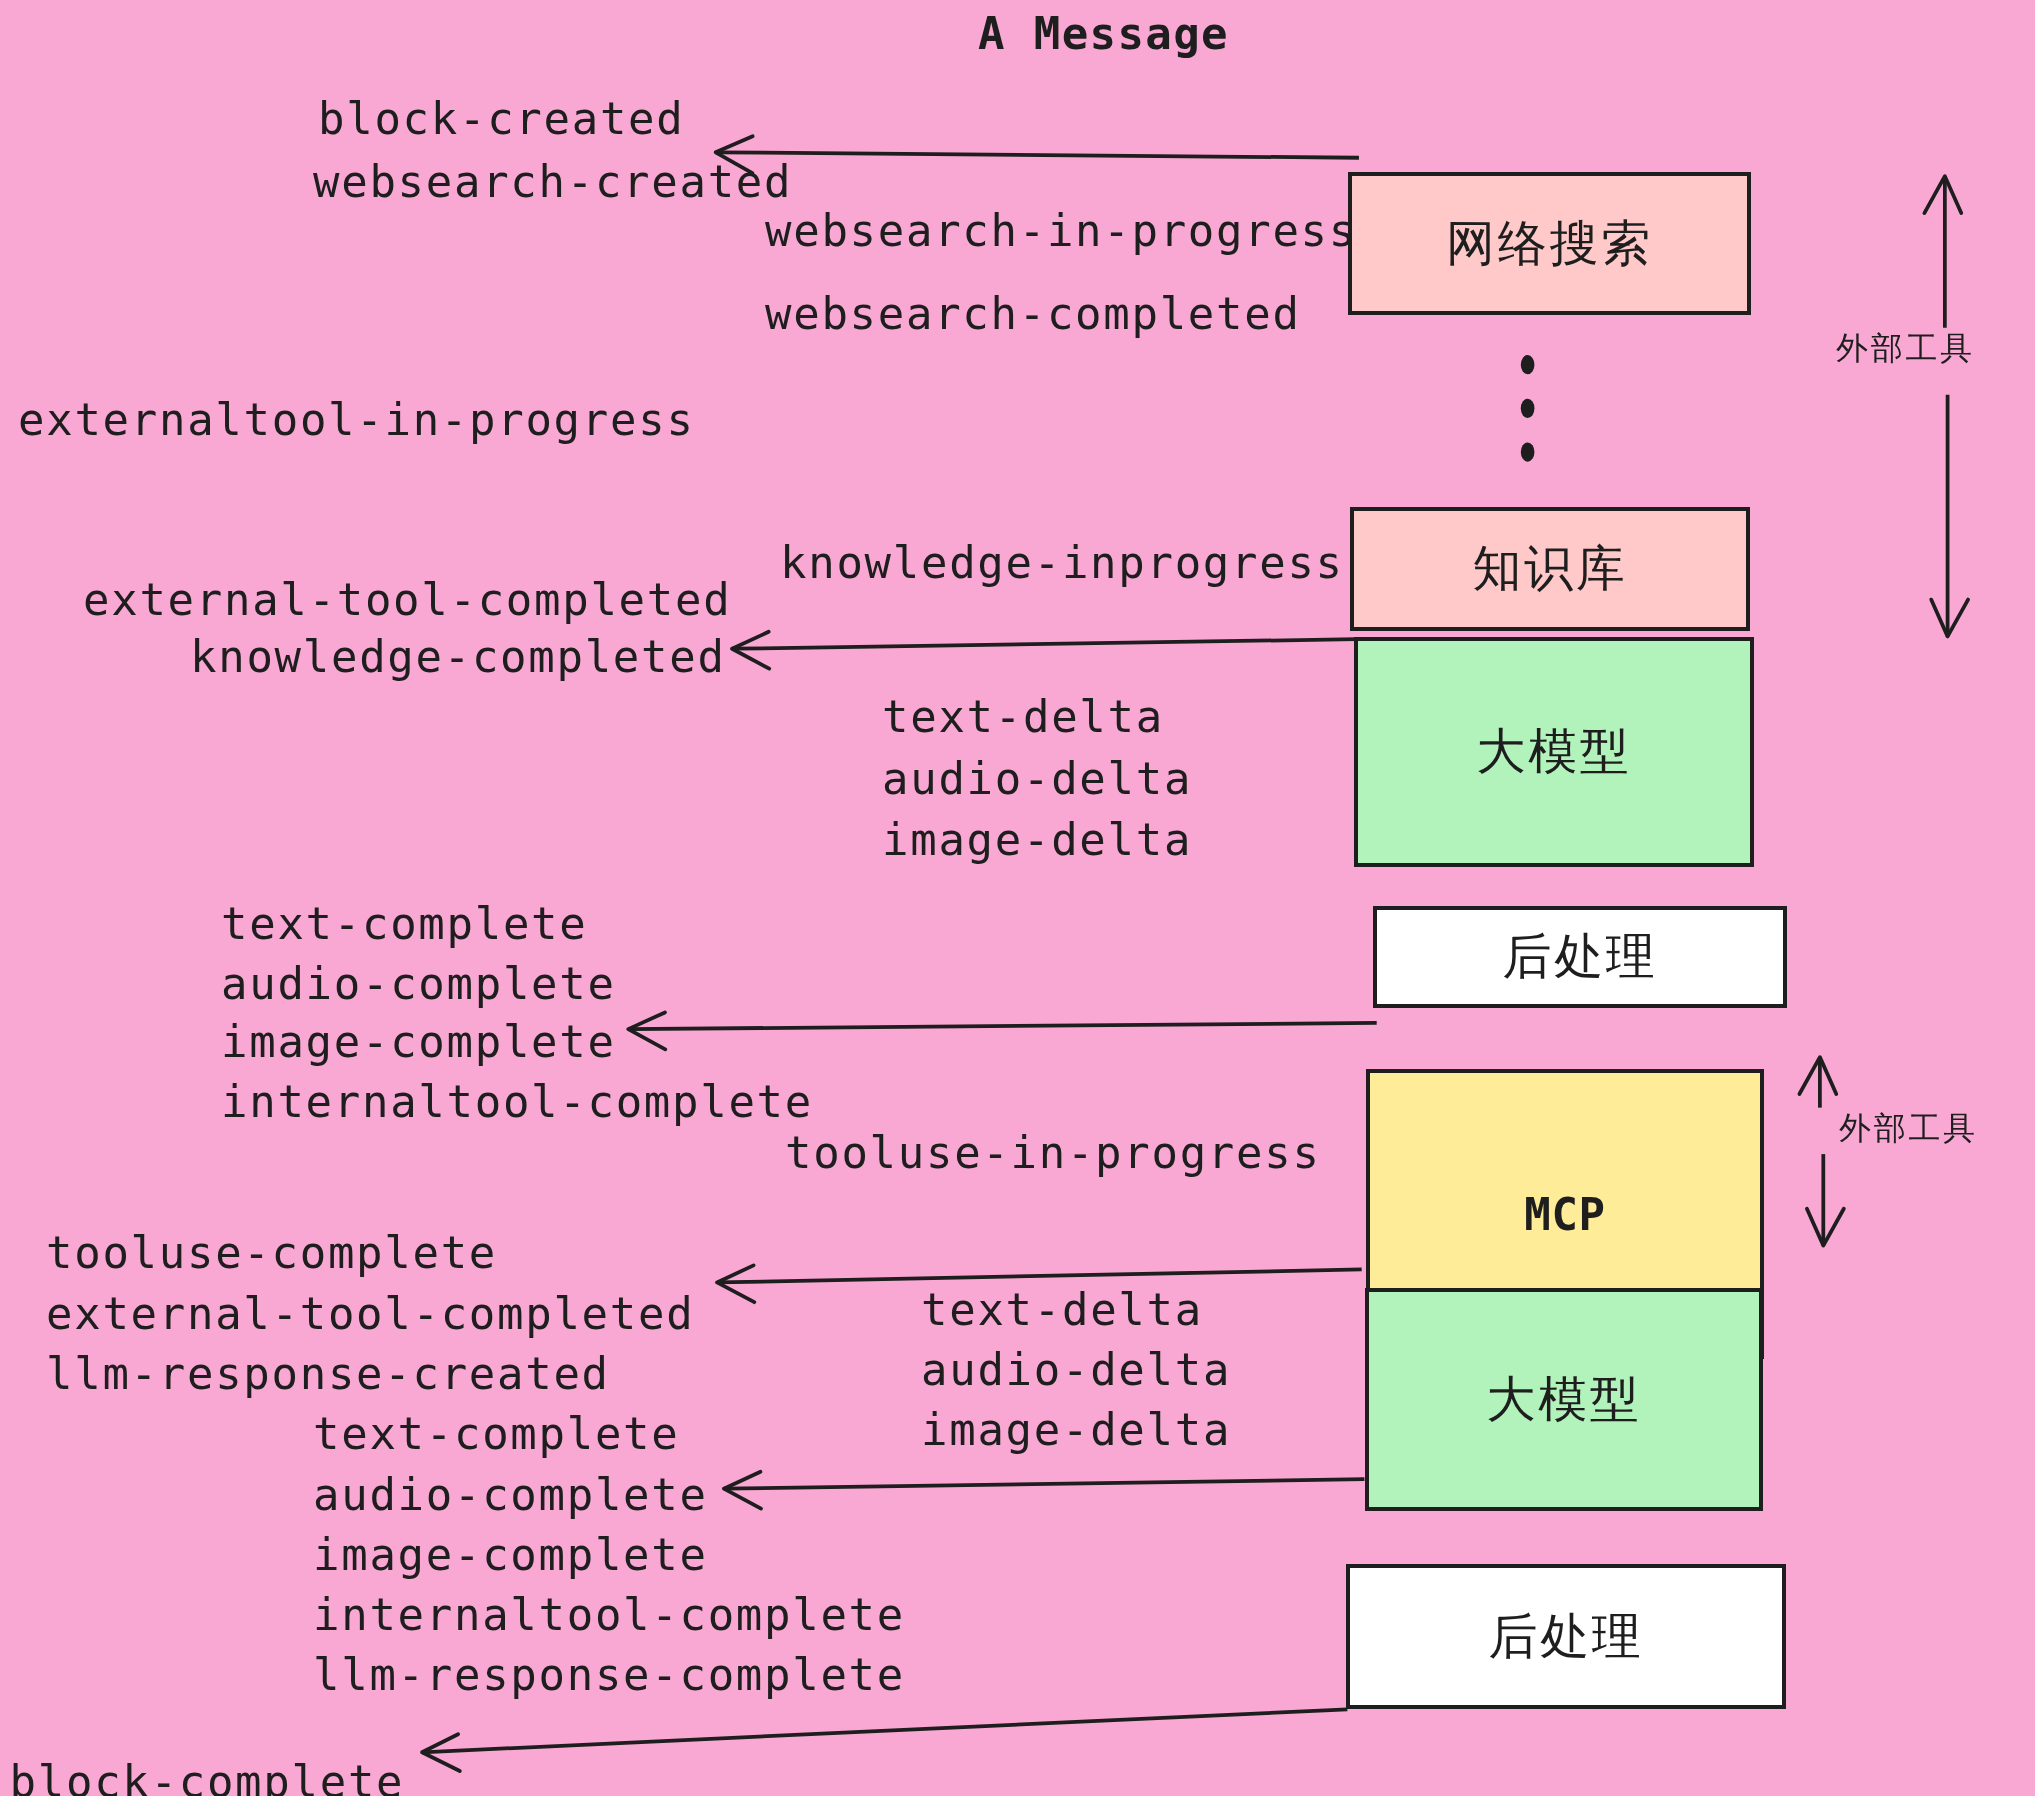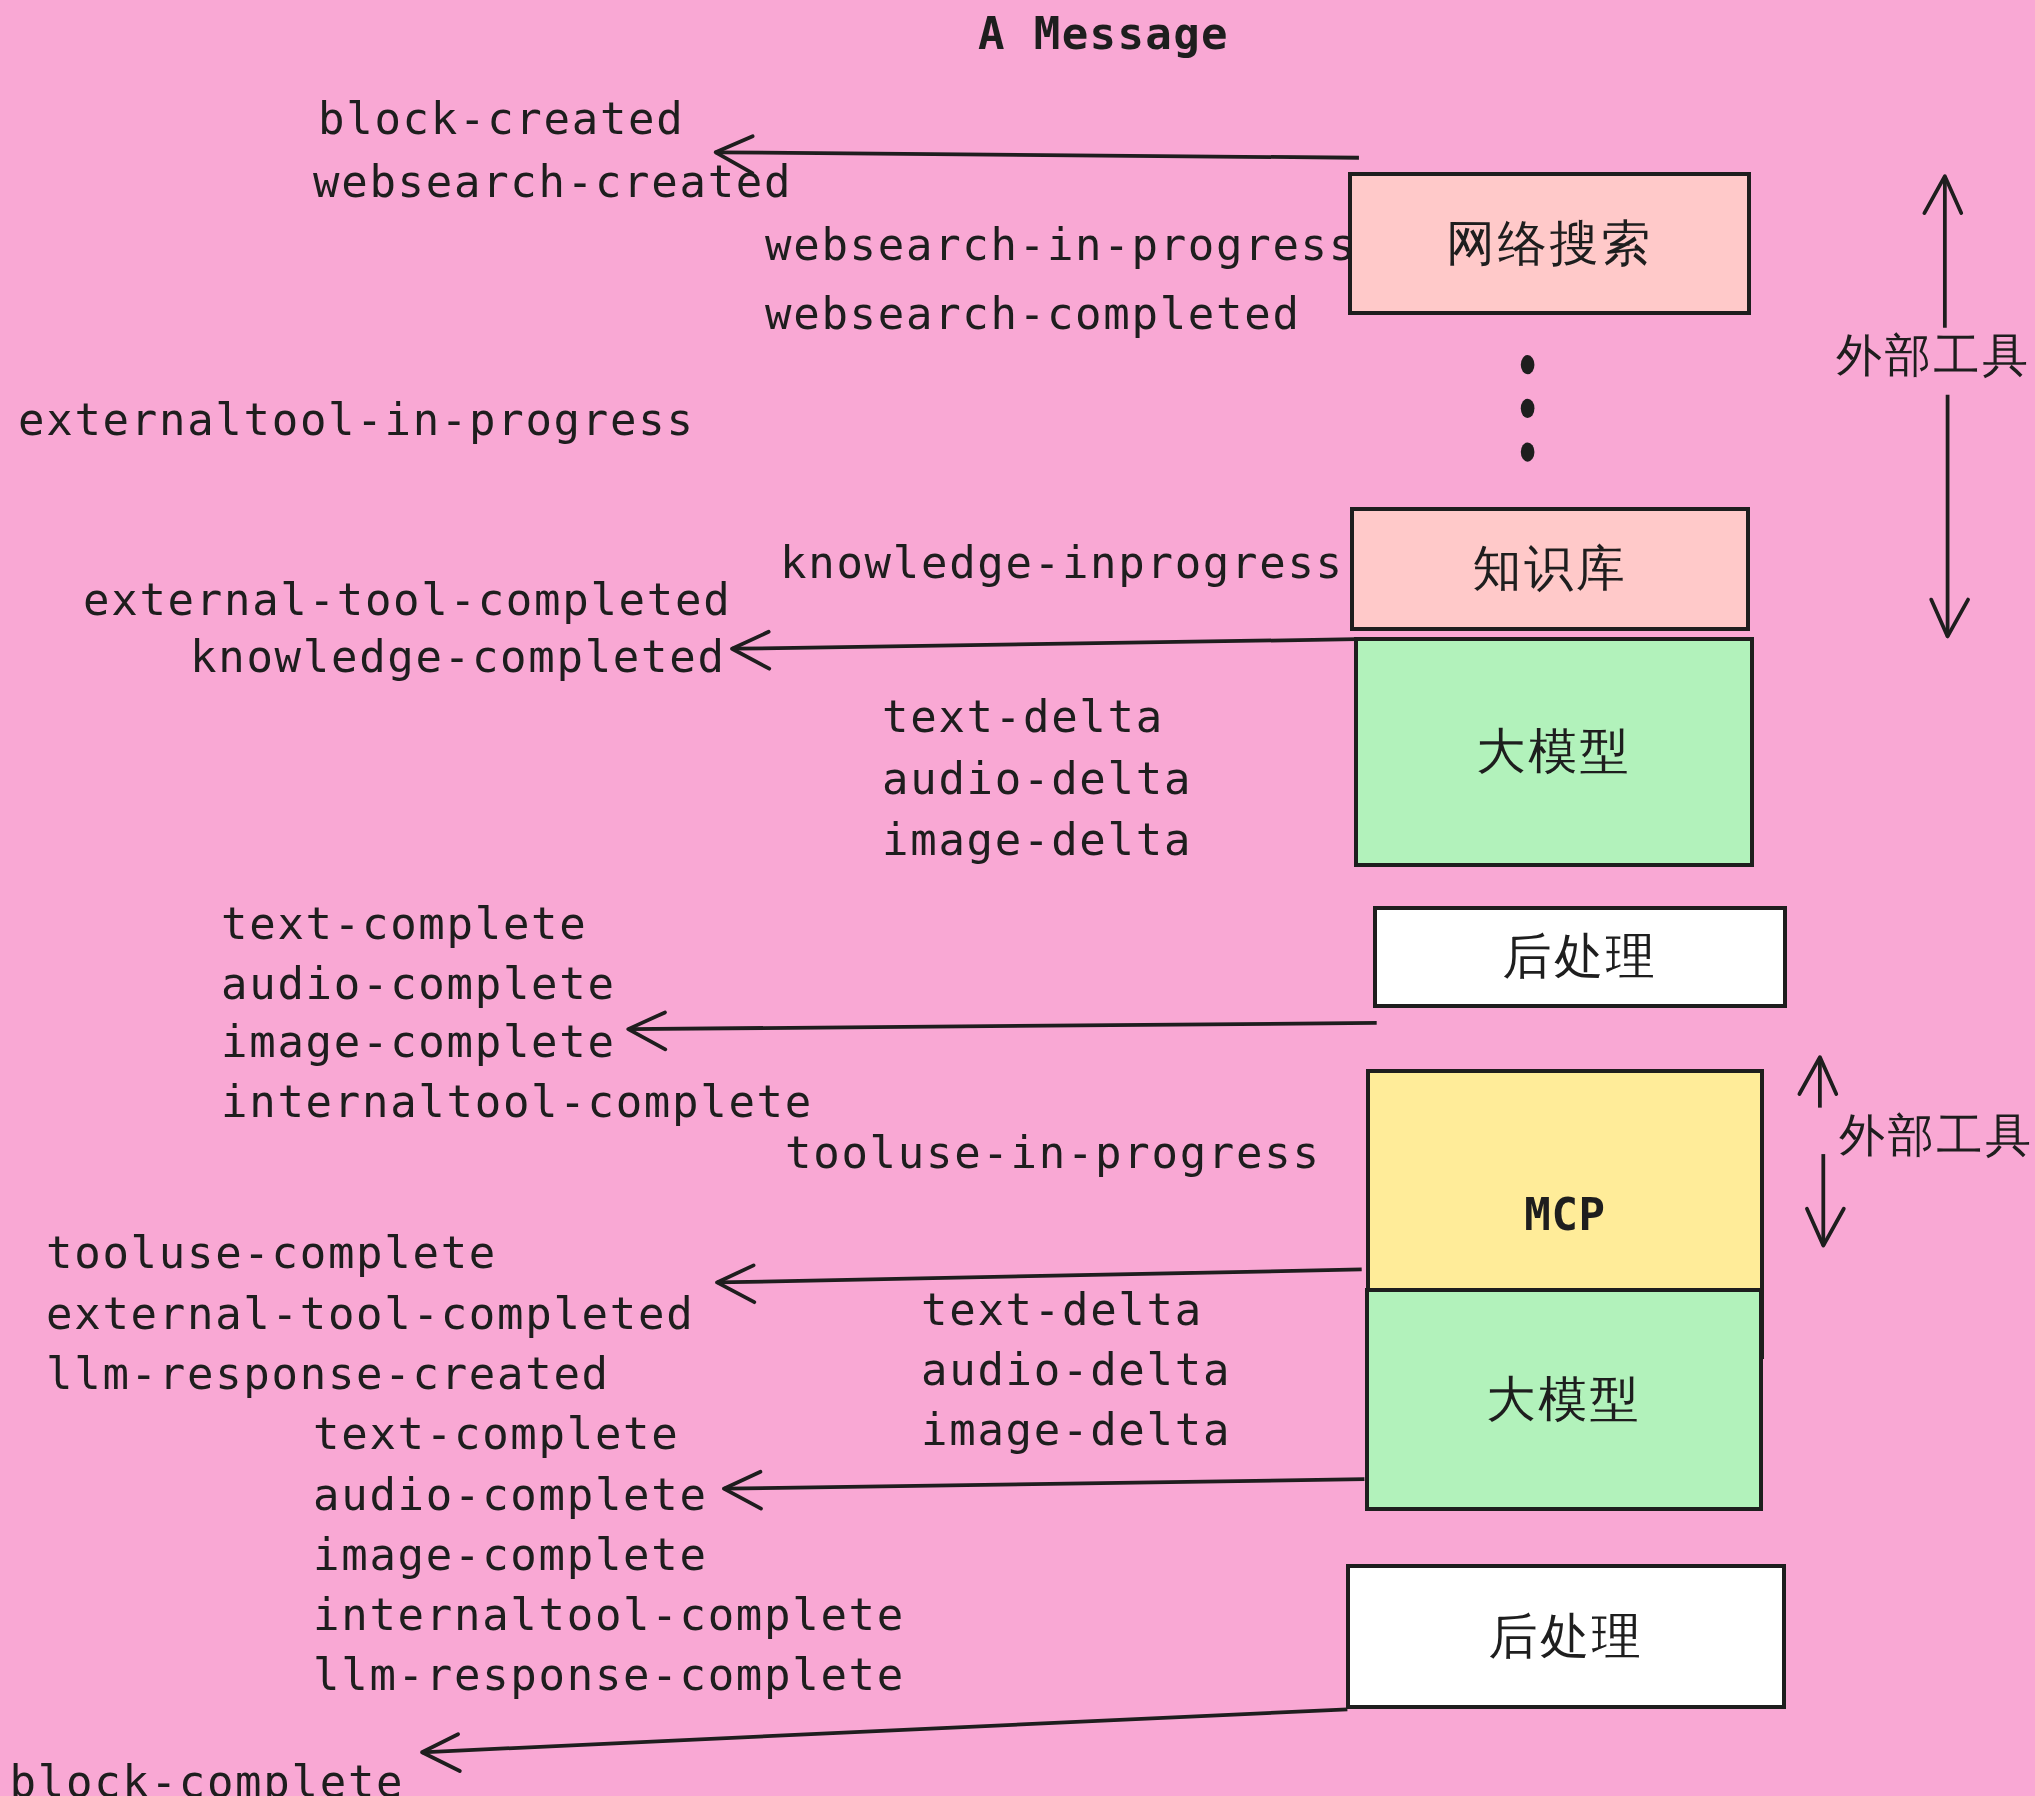--- a/index.html
+++ b/index.html
@@ -42,21 +42,21 @@
   }
   .box-label.mono{
     font-family:"DejaVu Sans Mono", monospace;
     font-size:44px;
     font-weight:bold;
     letter-spacing:0.7px;
   }
   .side-label{
     position:absolute;
     font-family:"Liberation Sans", sans-serif;
-    font-size:46px;
+    font-size:32px;
     letter-spacing:2.7px;
     white-space:nowrap;
     line-height:1;
   }
   svg.overlay{
     position:absolute;
     left:0;top:0;
     width:2035px;
     height:1796px;
     pointer-events:none;
@@ -64,21 +64,21 @@
 </style>
 </head>
 <body>
 
 <div id="canvas">
 
   <div class="title" style="left:978px;top:8.2px;">A Message</div>
 
   <div class="ev" style="left:318px;top:97px;">block-created</div>
   <div class="ev" style="left:313px;top:160px;">websearch-created</div>
-  <div class="ev" style="left:765px;top:223px;">websearch-in-progress</div>
+  <div class="ev" style="left:765px;top:209px;">websearch-in-progress</div>
   <div class="ev" style="left:765px;top:292px;">websearch-completed</div>
   <div class="ev" style="left:780px;top:541px;">knowledge-inprogress</div>
   <div class="ev" style="left:18px;top:398px;">externaltool-in-progress</div>
   <div class="ev" style="left:83px;top:578px;">external-tool-completed</div>
   <div class="ev" style="left:190px;top:635px;">knowledge-completed</div>
   <div class="ev" style="left:882px;top:695px;">text-delta</div>
   <div class="ev" style="left:882px;top:757px;">audio-delta</div>
   <div class="ev" style="left:882px;top:818px;">image-delta</div>
   <div class="ev" style="left:221px;top:902px;">text-complete</div>
   <div class="ev" style="left:221px;top:962px;">audio-complete</div>

